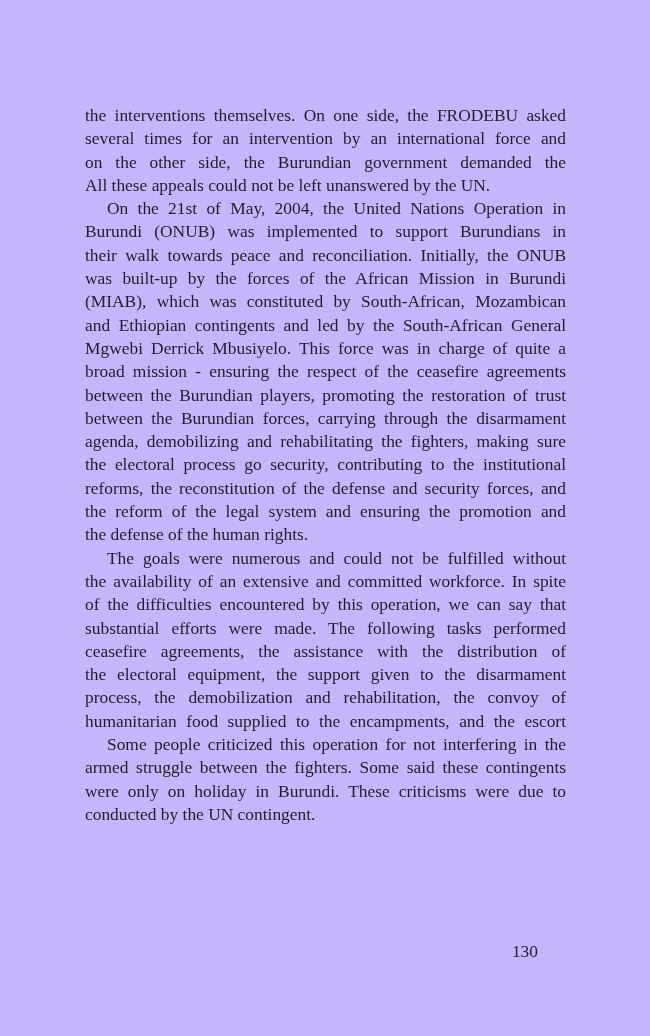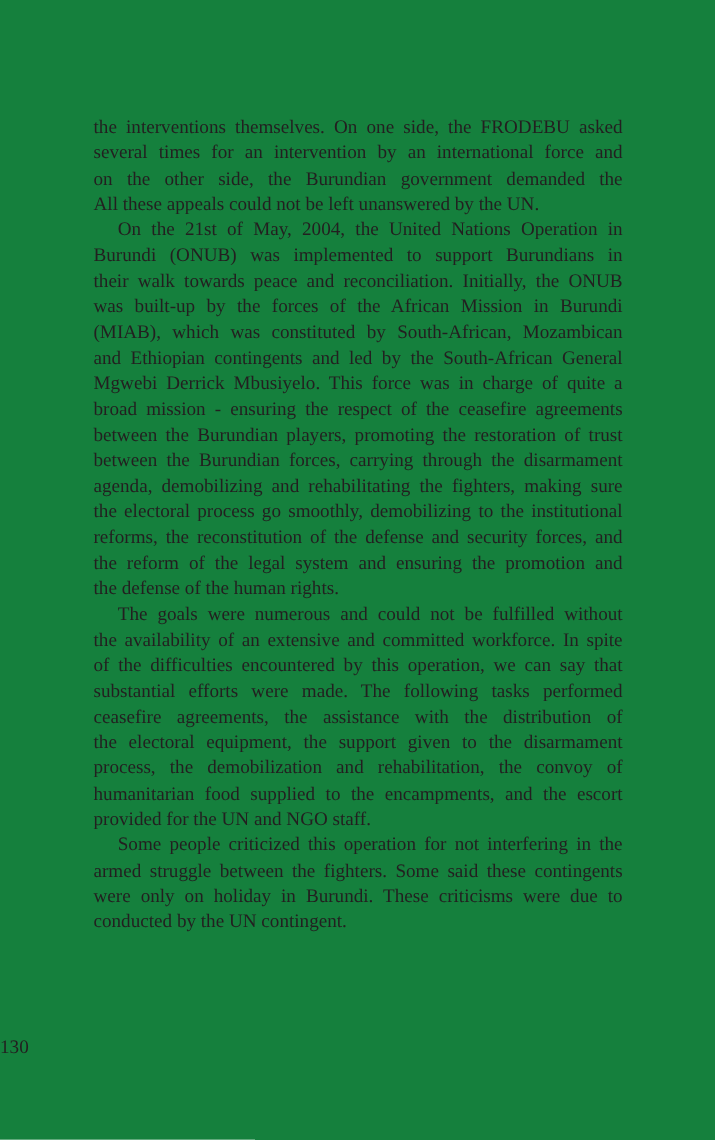--- a/index.html
+++ b/index.html
@@ -14,21 +14,21 @@
       overflow: hidden;
       font-family: "Liberation Serif", "DejaVu Serif", serif;
       color: #231f20;
     }
     .page {
       position: absolute;
       left: 0;
       top: 0;
       width: 650px;
       height: 1036px;
-      background: #15803d;
+      background: #c4b5fd;
     }
     .text-block {
       position: absolute;
       left: 85px;
       top: 104px;
       width: 481px;
     }
     .line {
       display: block;
       height: 23.3px;
@@ -44,21 +44,21 @@
       text-align-last: left;
     }
     .line.indent {
       text-indent: 22px;
     }
     .page-number {
       position: absolute;
       left: 0;
       width: 538px;
       top: 940px;
-      text-align: left;
+      text-align: right;
       font-size: 17.4px;
       line-height: 23px;
     }
   </style>
 </head>
 <body>
 
 <div class="page">
   <div class="text-block" id="text-block">
       <div>
@@ -72,35 +72,34 @@
         <span class="line">Burundi (ONUB) was implemented to support Burundians in</span>
         <span class="line">their walk towards peace and reconciliation. Initially, the ONUB</span>
         <span class="line">was built-up by the forces of the African Mission in Burundi</span>
         <span class="line">(MIAB), which was constituted by South-African, Mozambican</span>
         <span class="line">and Ethiopian contingents and led by the South-African General</span>
         <span class="line">Mgwebi Derrick Mbusiyelo. This force was in charge of quite a</span>
         <span class="line">broad mission - ensuring the respect of the ceasefire agreements</span>
         <span class="line">between the Burundian players, promoting the restoration of trust</span>
         <span class="line">between the Burundian forces, carrying through the disarmament</span>
         <span class="line">agenda, demobilizing and rehabilitating the fighters, making sure</span>
-        <span class="line">the electoral process go smoothly, demobilizing to the institutional</span>
+        <span class="line">the electoral process go security, contributing to the institutional</span>
         <span class="line">reforms, the reconstitution of the defense and security forces, and</span>
         <span class="line">the reform of the legal system and ensuring the promotion and</span>
         <span class="line last">the defense of the human rights.</span>
       </div>
       <div>
         <span class="line indent">The goals were numerous and could not be fulfilled without</span>
         <span class="line">the availability of an extensive and committed workforce. In spite</span>
         <span class="line">of the difficulties encountered by this operation, we can say that</span>
         <span class="line">substantial efforts were made. The following tasks performed</span>
         <span class="line">ceasefire agreements, the assistance with the distribution of</span>
         <span class="line">the electoral equipment, the support given to the disarmament</span>
         <span class="line">process, the demobilization and rehabilitation, the convoy of</span>
         <span class="line">humanitarian food supplied to the encampments, and the escort</span>
-        <span class="line last">provided for the UN and NGO staff.</span>
       </div>
       <div>
         <span class="line indent">Some people criticized this operation for not interfering in the</span>
         <span class="line">armed struggle between the fighters. Some said these contingents</span>
         <span class="line">were only on holiday in Burundi. These criticisms were due to</span>
         <span class="line last">conducted by the UN contingent.</span>
       </div>
     </div>
   <div class="page-number">130</div>
 </div>

